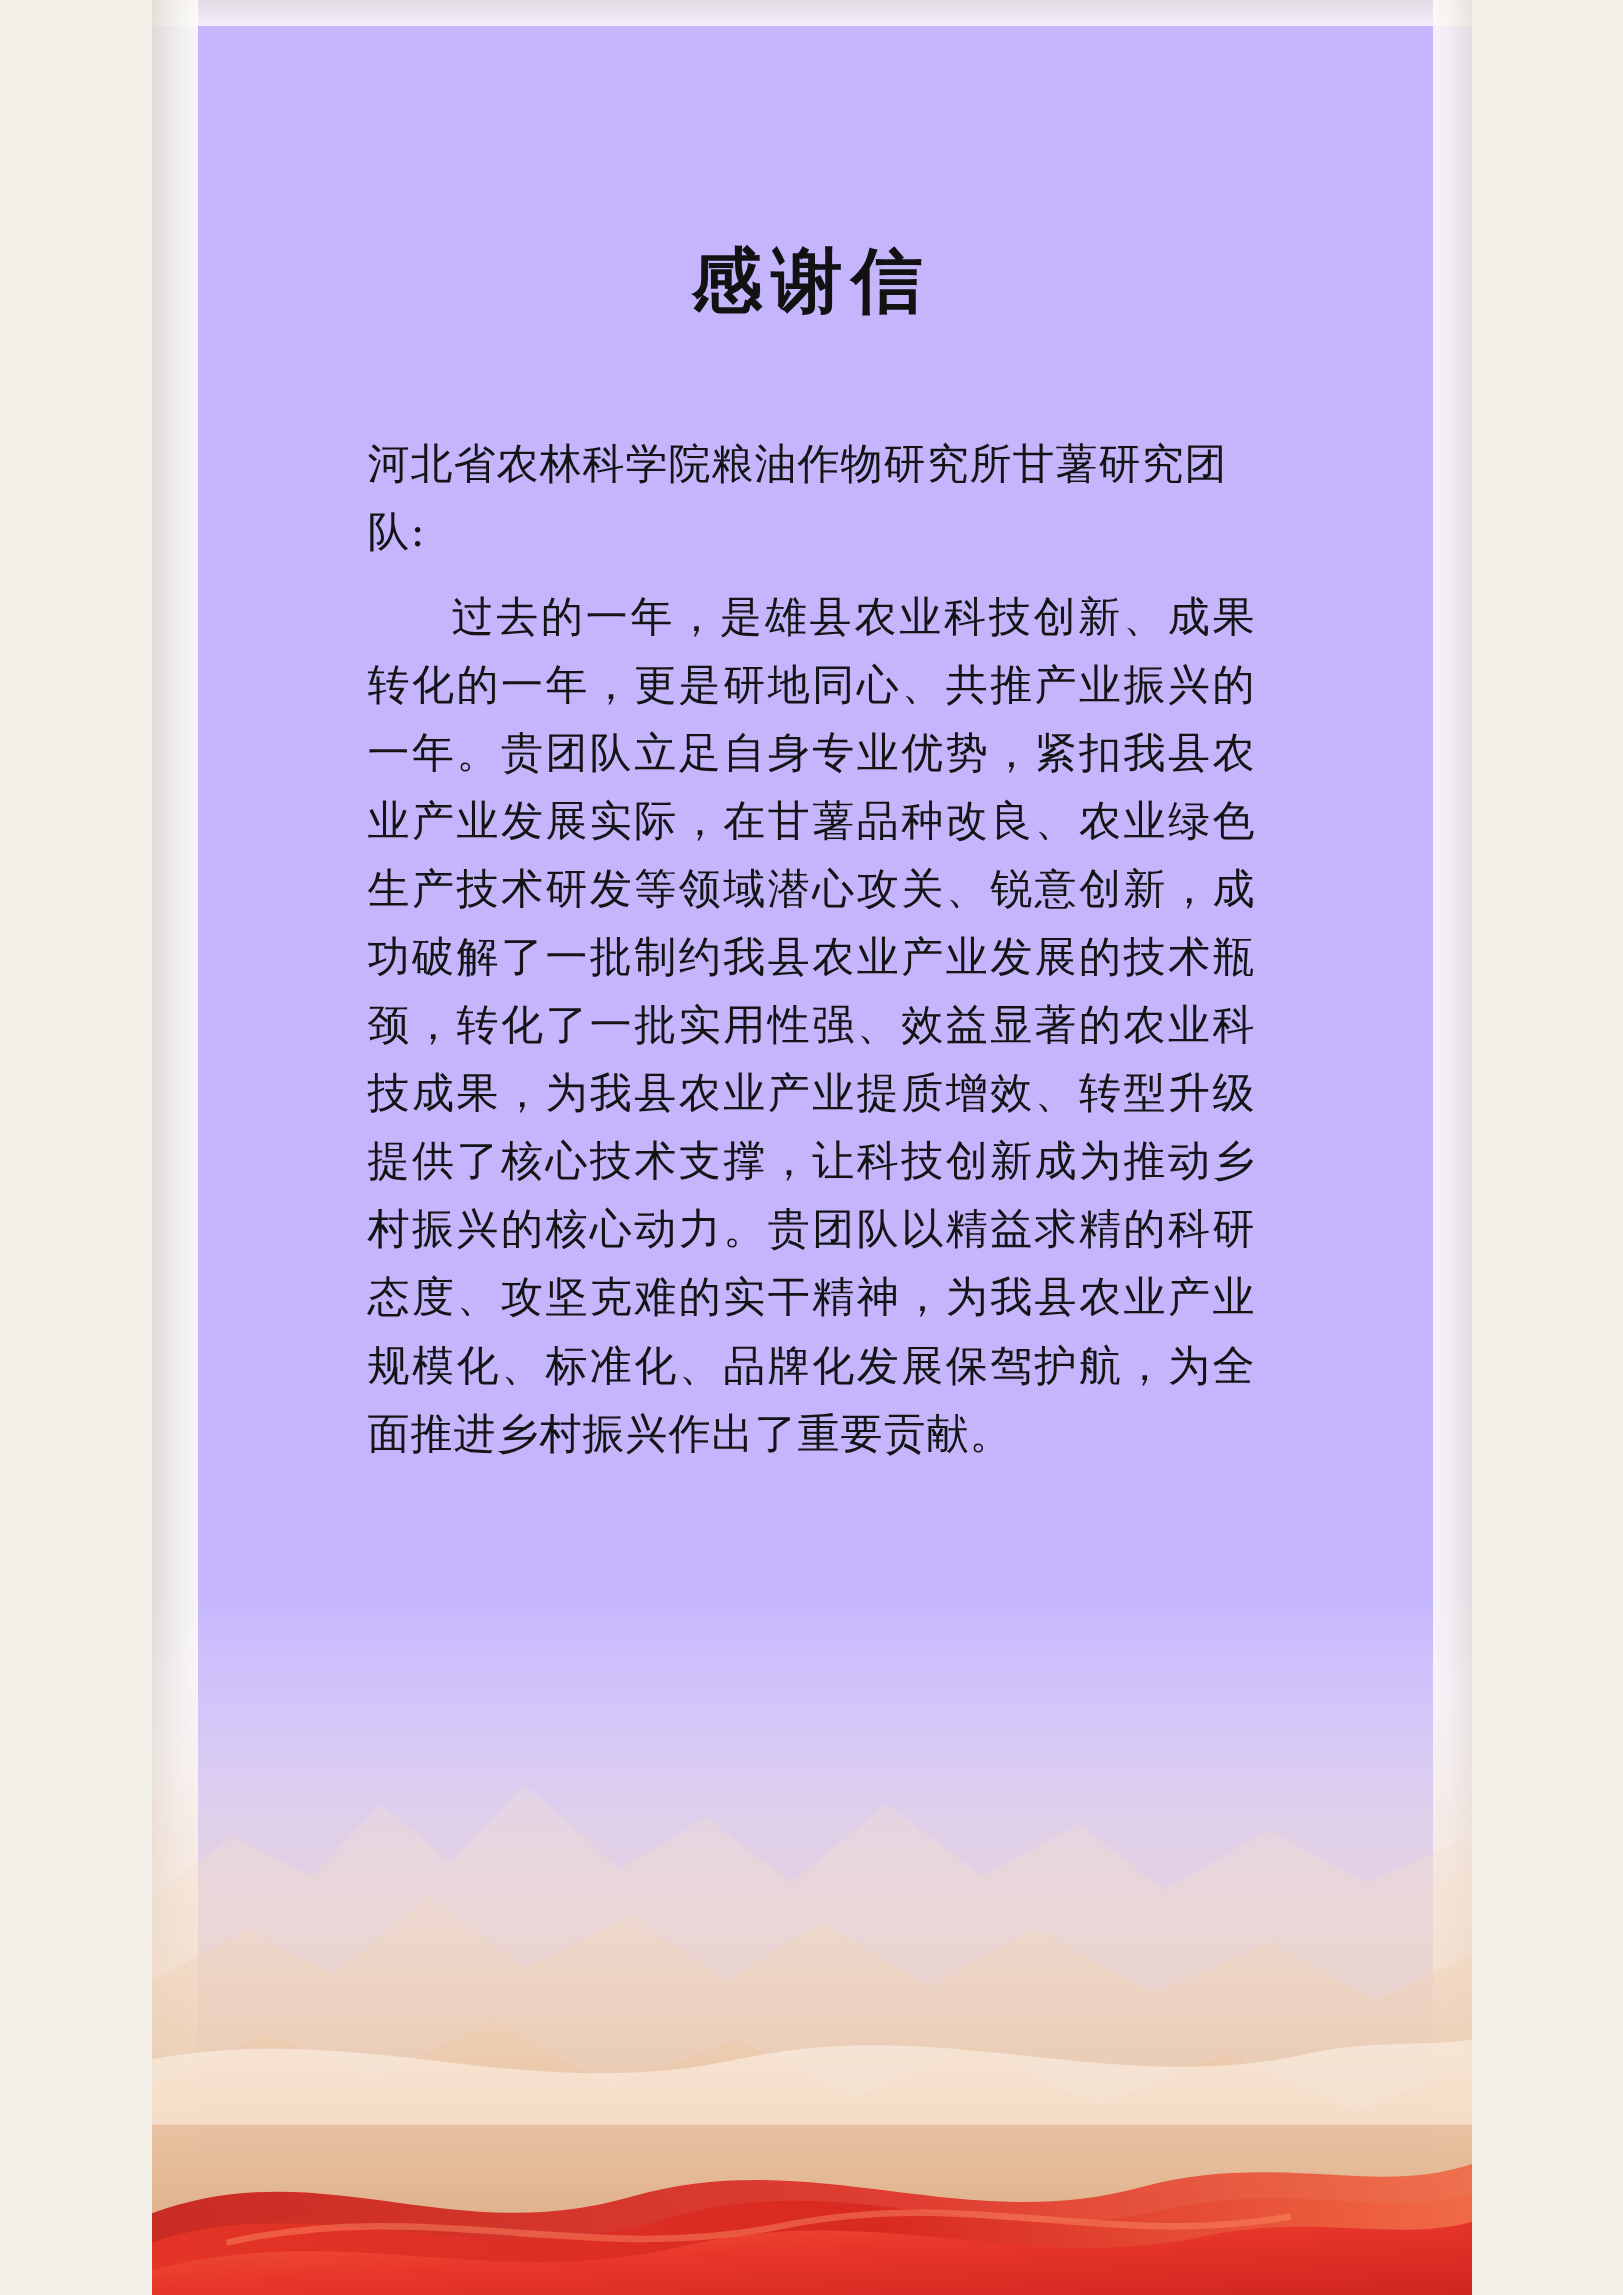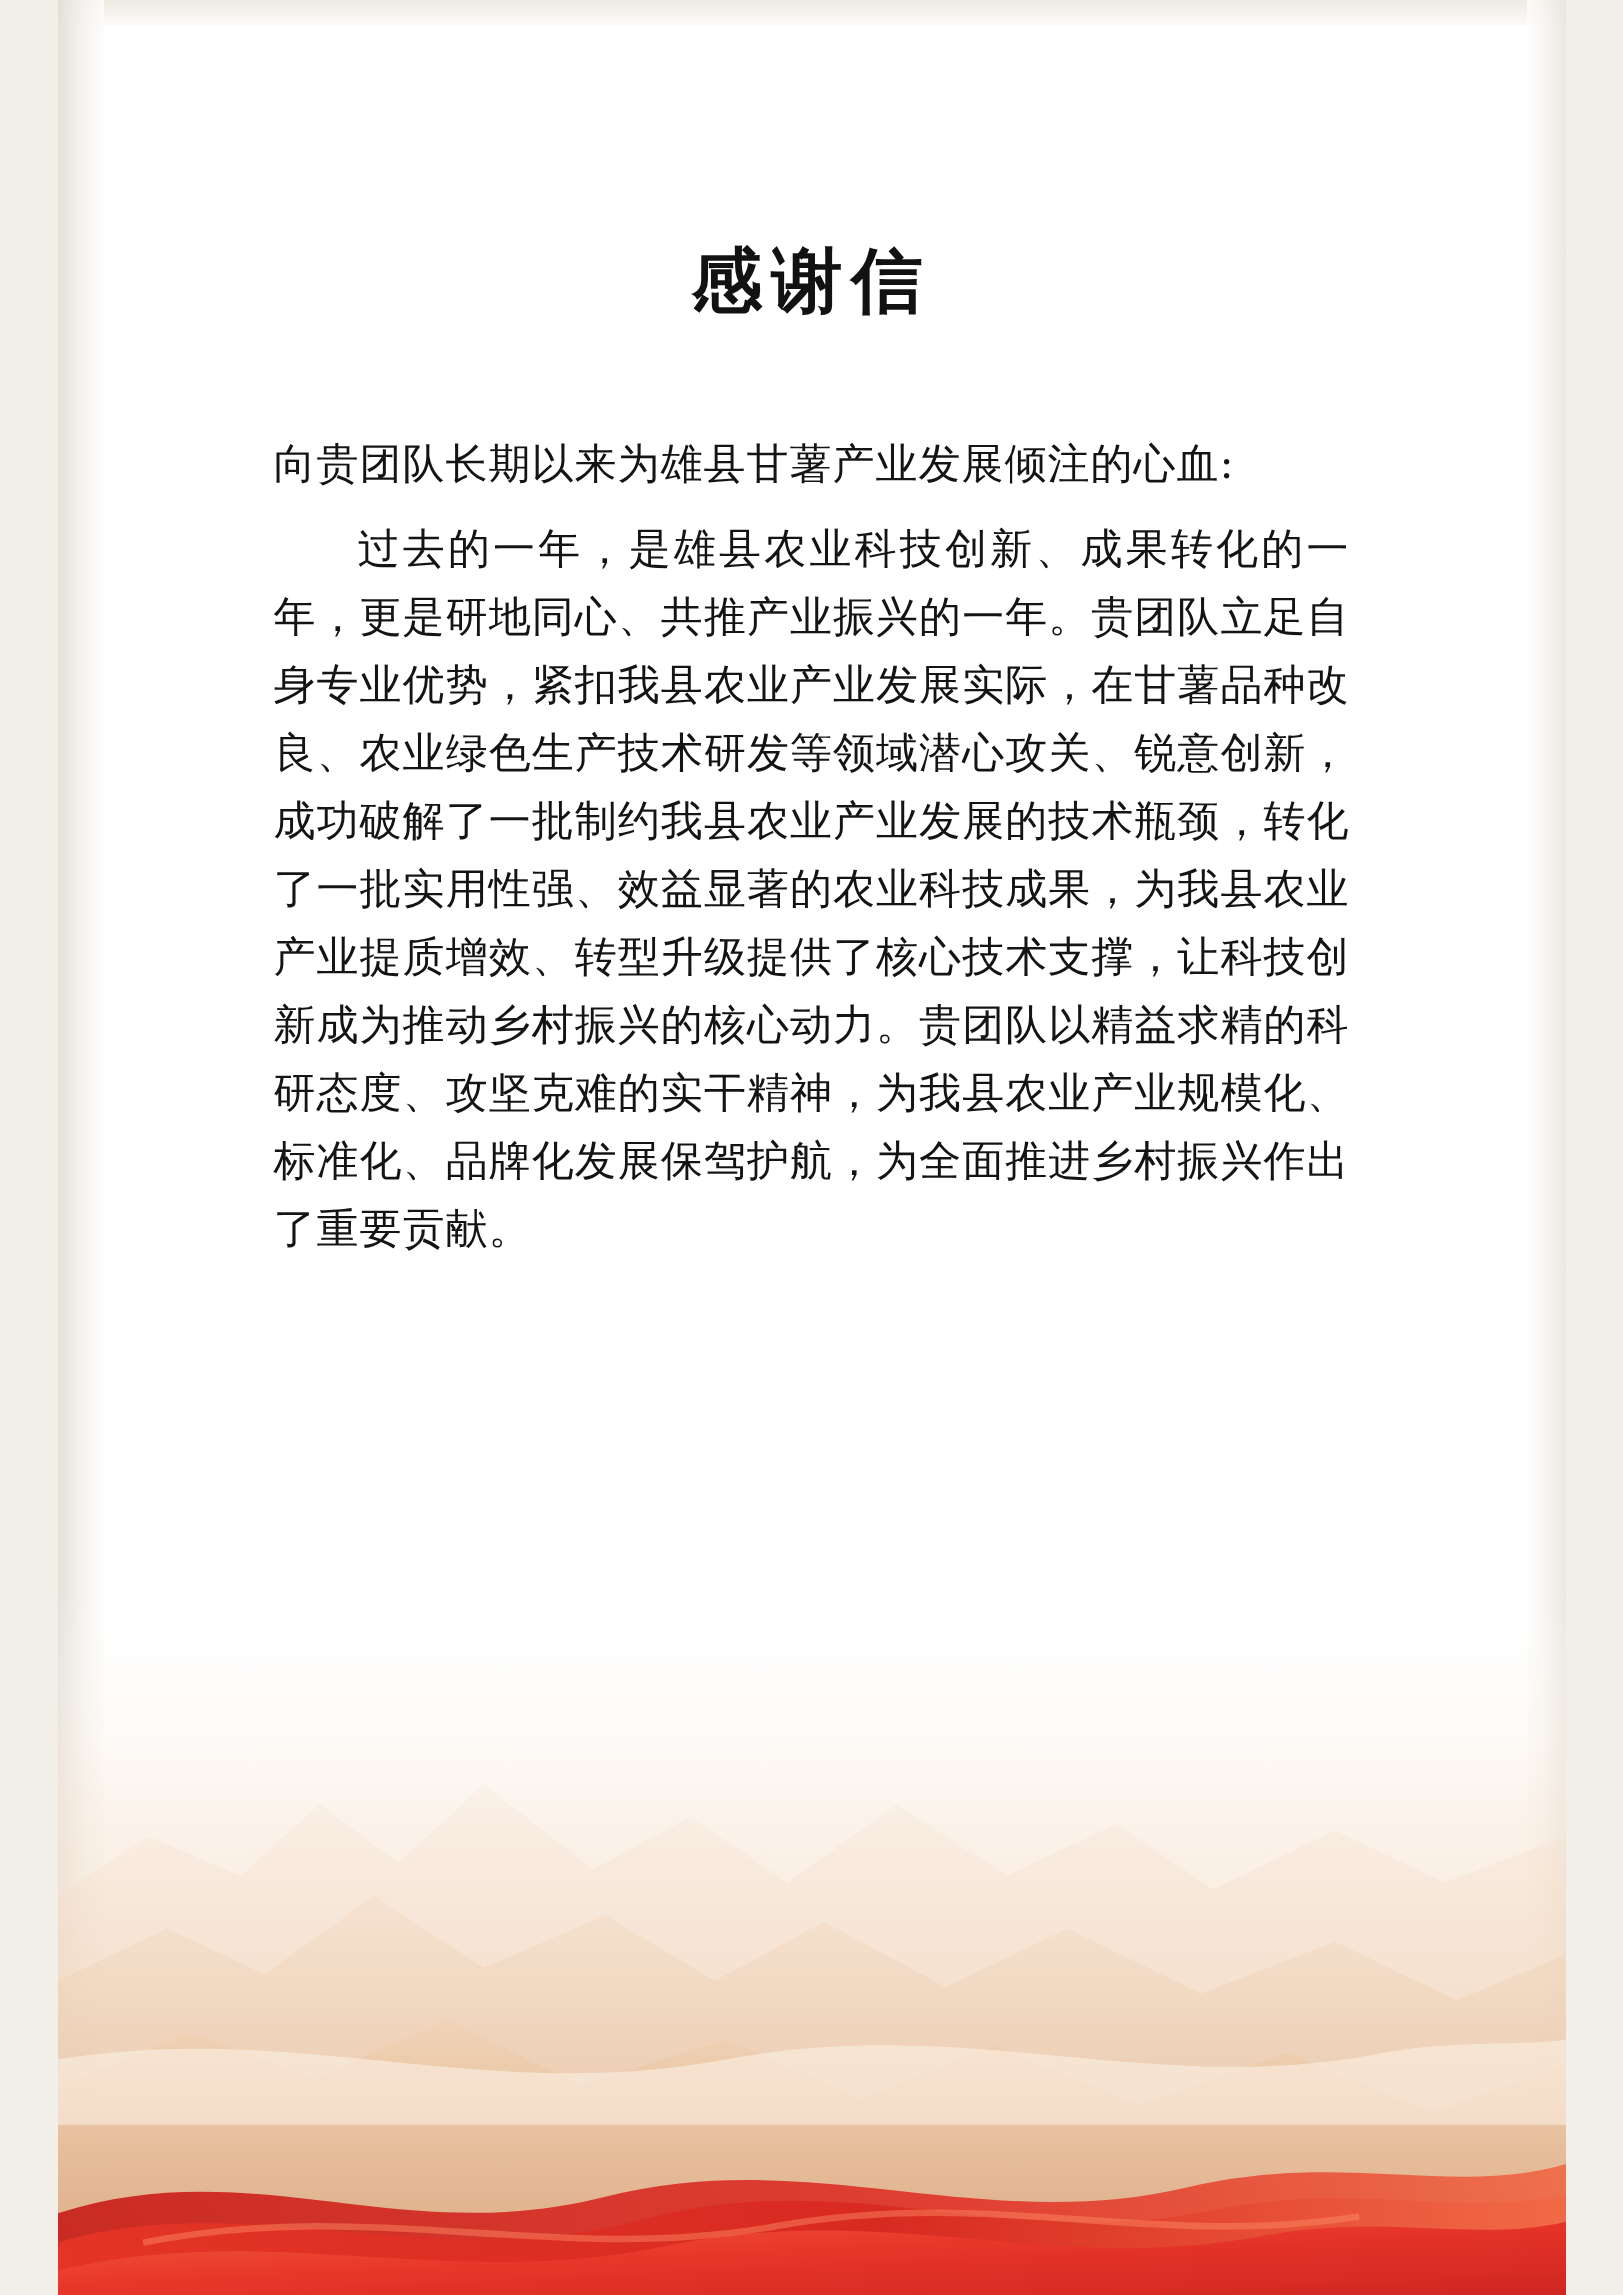--- a/index.html
+++ b/index.html
@@ -6,24 +6,24 @@
     margin: 0;
     padding: 0;
     background: #f2efe9;
   }
   body {
     font-family: "DejaVu Serif", "Liberation Serif", serif;
   }
 
   .page {
     position: relative;
-    width: 1508px;
+    width: 1320px;
     height: 2295px;
     margin: 0 auto;
-    background: #ffffff;
+    background: #c4b5fd;
     overflow: hidden;
     box-sizing: border-box;
   }
 
   
   .paper-edge-left {
     position: absolute;
     left: 0; top: 0;
     width: 46px; height: 100%;
     background: linear-gradient(to right, #e3ded4 0%, #f6f4f0 60%, #fdfcfa 100%);
@@ -159,19 +159,19 @@
       <path d="M0,1000 C300,915 620,1050 960,965 C1300,880 1560,1015 1900,950 C2140,905 2320,965 2480,925 L2480,1080 L0,1080 Z" fill="url(#ribbon2)"></path>
       <path d="M0,1042 C360,965 640,1075 1000,1005 C1360,935 1640,1050 1980,990 C2180,955 2340,1000 2480,968 L2480,1080 L0,1080 Z" fill="url(#ribbon1)"></path>
 
       <path d="M140,1000 C520,930 820,1035 1180,975 C1540,915 1800,1010 2140,960" fill="none" stroke="#ff8d66" stroke-opacity="0.45" stroke-width="10"></path>
     </svg>
   </div>
 
   <div class="content">
     <h1 class="doc-title">感谢信</h1>
 
-    <p class="salutation">向贵团队长期以来为雄县甘薯产业发展倾注的心血:</p>
+    <p class="salutation">河北省农林科学院粮油作物研究所甘薯研究团队:</p>
 
     <p class="para">过去的一年，是雄县农业科技创新、成果转化的一年，更是研地同心、共推产业振兴的一年。贵团队立足自身专业优势，紧扣我县农业产业发展实际，在甘薯品种改良、农业绿色生产技术研发等领域潜心攻关、锐意创新，成功破解了一批制约我县农业产业发展的技术瓶颈，转化了一批实用性强、效益显著的农业科技成果，为我县农业产业提质增效、转型升级提供了核心技术支撑，让科技创新成为推动乡村振兴的核心动力。贵团队以精益求精的科研态度、攻坚克难的实干精神，为我县农业产业规模化、标准化、品牌化发展保驾护航，为全面推进乡村振兴作出了重要贡献。</p>
   </div>
 
 </div>
 
 
 </body></html>

